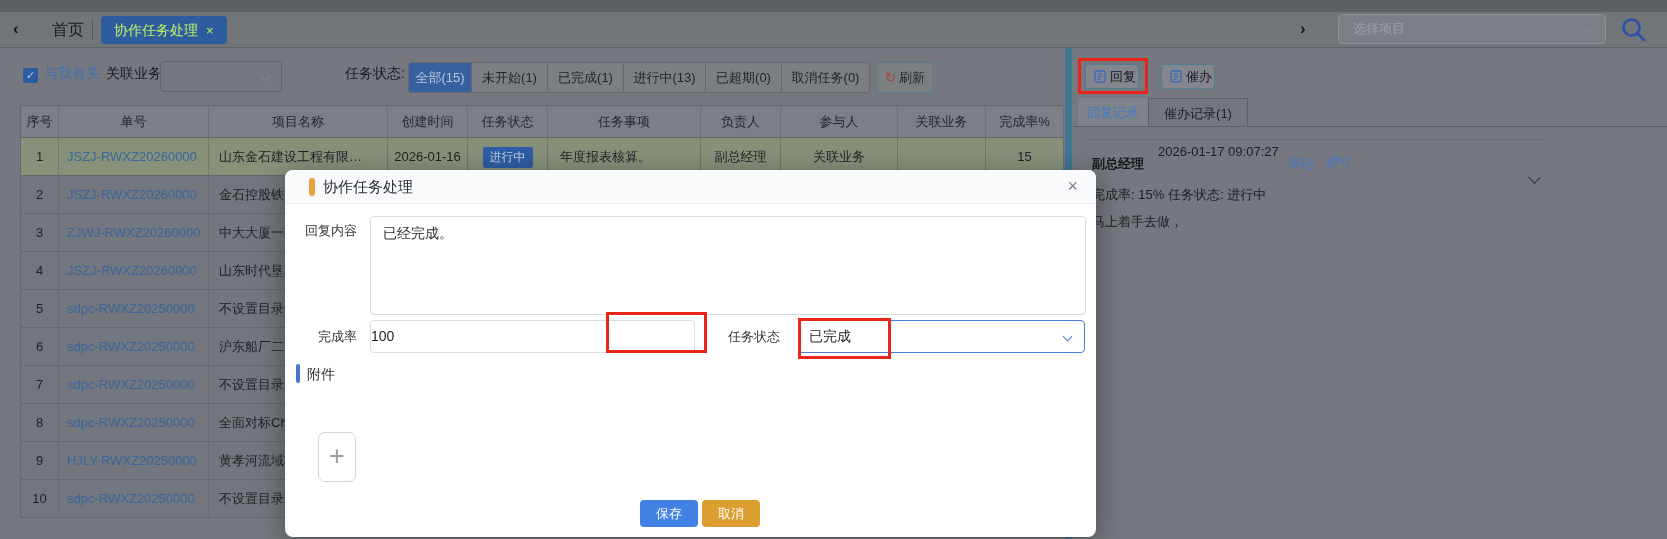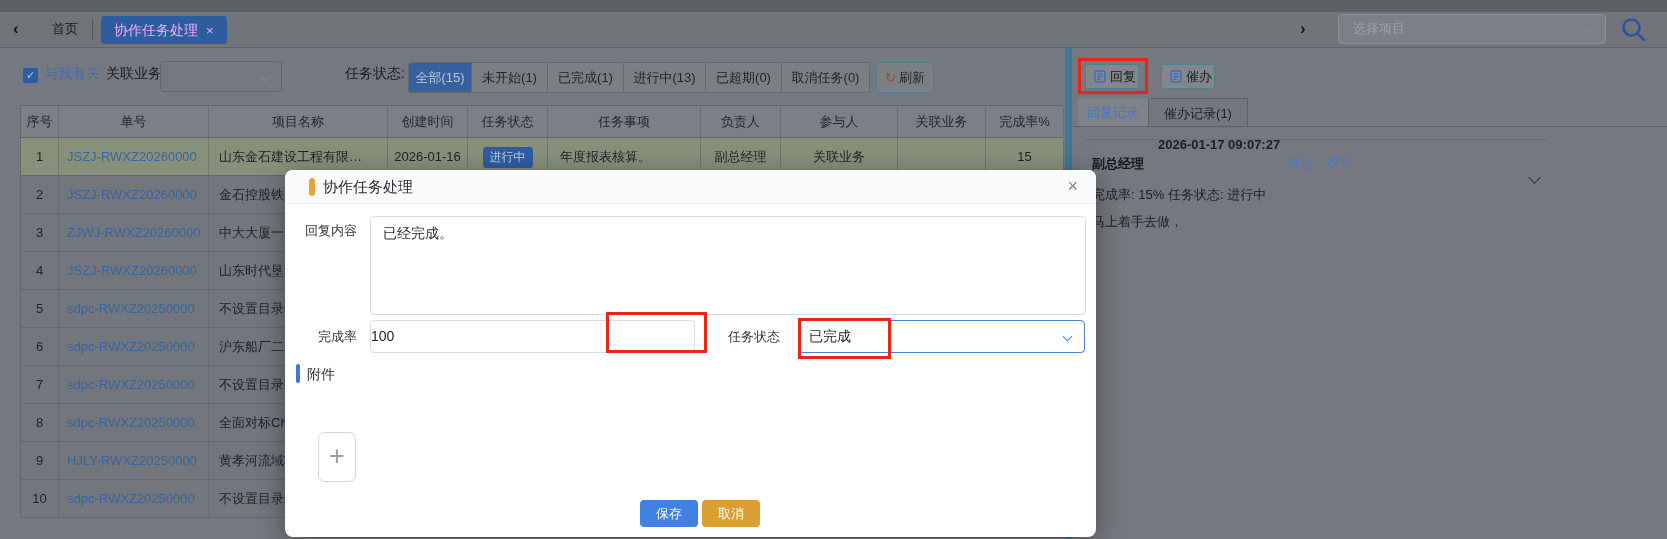--- a/index.html
+++ b/index.html
@@ -8,25 +8,25 @@
     position:relative; width:1667px; height:539px; overflow:hidden;
     background:#75787e; font-family:"Liberation Sans","DejaVu Sans",sans-serif;
     font-size:13px; color:#1d2126;
   }
   .abs { position:absolute; }
 
   
   .topstrip { left:0; top:0; width:1667px; height:12px; background:#5c5f64; }
   .topbar   { left:0; top:12px; width:1667px; height:36px; background:#717479; border-bottom:1px solid #5f6267; }
   .nav-chev { top:19px; font-size:17px; font-weight:bold; color:#14171c; cursor:pointer; }
-  .home-tab { left:52px; top:20px; font-size:13px; color:#17191d; }
+  .home-tab { left:52px; top:20px; font-size:16px; color:#17191d; }
   .tab-divider { left:92px; top:19px; width:1px; height:21px; background:#55585d; }
   .active-tab {
     left:101px; top:16px; height:28px; padding:0 13px; background:var(--accent);
-    border-radius:4px; color:#f0abfc; font-size:14px; line-height:28px;
+    border-radius:4px; color:#bef264; font-size:14px; line-height:28px;
   }
   .active-tab .x { margin-left:8px; font-size:13px; }
   .proj-select {
     left:1338px; top:14px; width:268px; height:30px; background:#7b7f86;
     border:1px solid #8b8f97; border-radius:4px; color:#9aa0a9; font-size:13px;
     line-height:28px; padding-left:14px;
   }
   .chev-down { display:inline-block; width:7px; height:7px; border-right:1.6px solid #7d86a0; border-bottom:1.6px solid #7d86a0; transform:rotate(45deg); }
   .proj-select .chev-down { position:absolute; right:14px; top:9px; }
 
@@ -304,21 +304,21 @@
         <line x1="3.4" y1="9.2" x2="6.6" y2="9.2" stroke="#3c6abd" stroke-width="1.2"></line>
       </svg>
     <span>催办</span>
   </div>
   <div class="abs ptab active" style="left:1078px; width:70px;">回复记录</div>
   <div class="abs ptab idle" style="left:1148px; width:100px;">催办记录(1)</div>
   <div class="abs tabline"></div>
   <div class="abs recline"></div>
 
   <div class="abs ptext pauthor" style="left:1092px; top:155px;">副总经理</div>
-  <div class="abs ptext" style="left:1158px; top:137px;font-weight:bold;">2026-01-17 09:07:27</div>
+  <div class="abs ptext" style="left:1158px; top:144px;">2026-01-17 09:07:27</div>
   <div class="abs ptext plink" style="left:1288px; top:155px;">评论</div>
   <div class="abs plink" style="left:1327px; top:154px; display:flex; align-items:center; gap:2px;">
     <svg width="13" height="14" viewBox="0 0 13 14">
         <path d="M4 7.5 L8.2 3.3 a1.9 1.9 0 0 1 2.7 2.7 L6.2 10.7 a3.1 3.1 0 0 1-4.4-4.4 L6.9 1.2" fill="none" stroke="#4478cb" stroke-width="1.3" stroke-linecap="round"></path>
       </svg>
     <span class="ptext plink">0</span>
   </div>
   <div class="abs rec-chev"></div>
   <div class="abs ptext" style="left:1092px; top:186px;">完成率: 15%</div>
   <div class="abs ptext" style="left:1168px; top:186px;">任务状态: 进行中</div>

